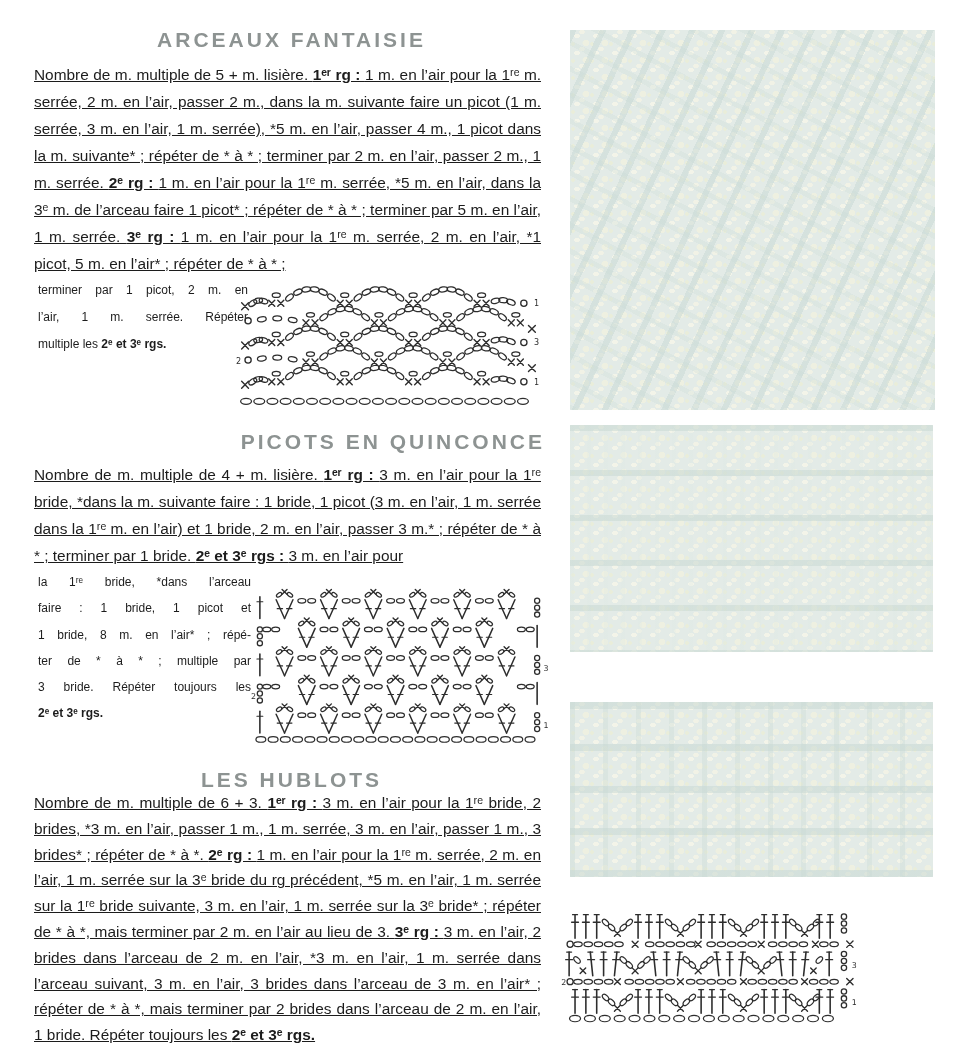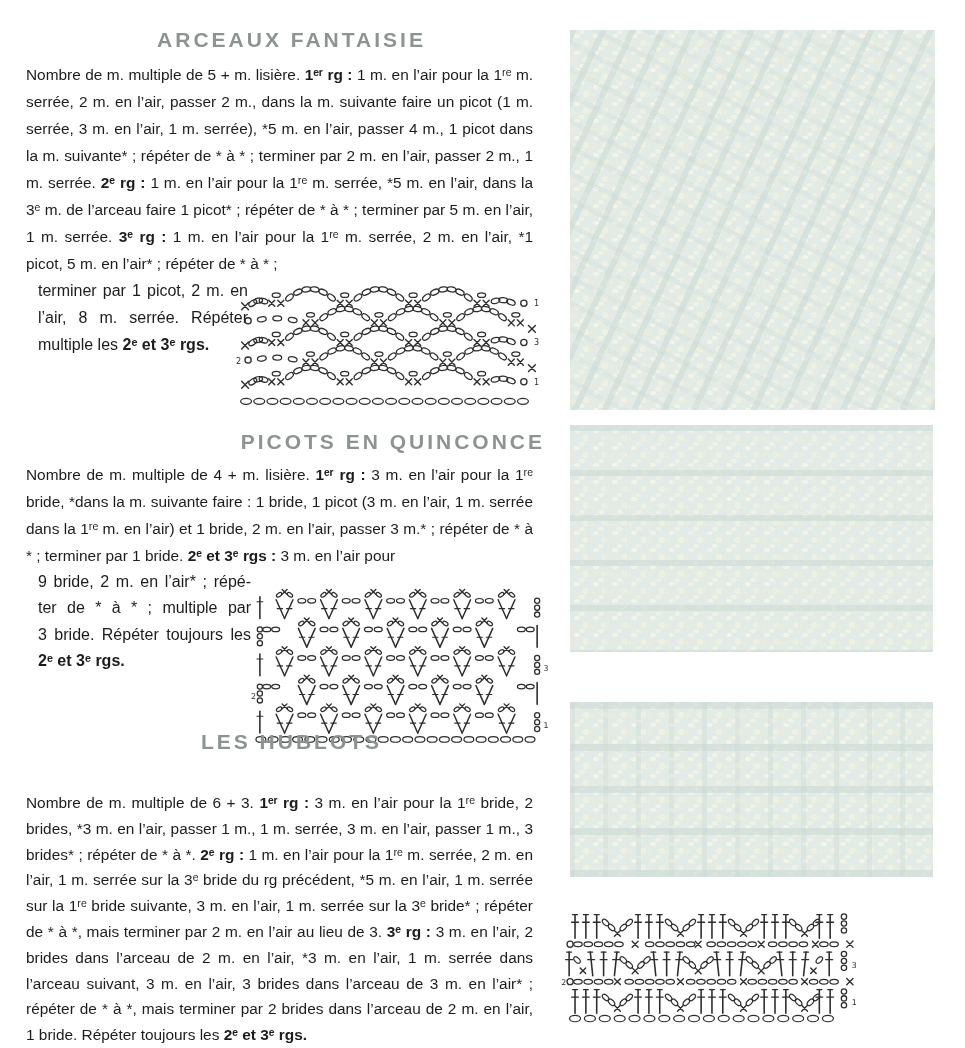--- a/index.html
+++ b/index.html
@@ -1,22 +1,22 @@
 <!DOCTYPE html>
 <html><head>
 <meta charset="utf-8">
 <style>
   html,body{margin:0;padding:0;background:#ffffff;}
   .page{position:relative;width:965px;height:1048px;background:#ffffff;overflow:hidden;
         font-family:"Liberation Sans","DejaVu Sans",sans-serif;color:#1c1c1c;}
   .title{position:absolute;left:38px;width:507px;margin:0;text-align:center;
          font-size:21px;font-weight:bold;letter-spacing:3px;color:#8d9392;}
-  .para{position:absolute;left:26px;width:507px;font-size:15.4px;line-height:27px;text-align:justify;}
+  .para{position:absolute;left:34px;width:507px;font-size:15.4px;line-height:27px;text-align:justify;text-decoration:underline;}
   .b{font-weight:bold;}
-  .narrow{position:absolute;left:38px;font-size:16px;line-height:27px;}
+  .narrow{position:absolute;left:38px;font-size:12px;line-height:27px;}
   .narrow .line{text-align:justify;text-align-last:justify;white-space:normal;}
   .narrow .line.last{text-align-last:left;}
   .photo{position:absolute;background-color:#e3ebe7;border-radius:1px;
     background-image:
       radial-gradient(ellipse 5px 4px at 7px 6px, #f3f4e9 55%, rgba(243,244,233,0) 62%),
       radial-gradient(ellipse 6px 5px at 16px 13px, #eef0e1 55%, rgba(238,240,225,0) 63%),
       radial-gradient(ellipse 4px 3px at 3px 14px, #e9edda 55%, rgba(233,237,218,0) 62%),
       radial-gradient(ellipse 5px 4px at 12px 2px, #f1f2e6 50%, rgba(241,242,230,0) 60%);
     background-size:19px 17px;}
   .photo::after{content:"";position:absolute;inset:0;}
@@ -33,21 +33,21 @@
 </style>
 </head>
 <body>
 
 <div class="page">
 
   <h2 class="title" style="top:28px;">ARCEAUX FANTAISIE</h2>
   <div class="para" style="top:61px;"><span>Nombre de m. multiple de 5 + m. lisière. </span><span class="b">1ᵉʳ rg : </span><span>1 m. en l’air pour la 1ʳᵉ m. serrée, 2 m. en l’air, passer 2 m., dans la m. suivante faire un picot (1 m. serrée, 3 m. en l’air, 1 m. serrée), *5 m. en l’air, passer 4 m., 1 picot dans la m. suivante* ; répéter de * à * ; terminer par 2 m. en l’air, passer 2 m., 1 m. serrée. </span><span class="b">2ᵉ rg : </span><span>1 m. en l’air pour la 1ʳᵉ m. serrée, *5 m. en l’air, dans la 3ᵉ m. de l’arceau faire 1 picot* ; répéter de * à * ; terminer par 5 m. en l’air, 1 m. serrée. </span><span class="b">3ᵉ rg : </span><span>1 m. en l’air pour la 1ʳᵉ m. serrée, 2 m. en l’air, *1 picot, 5 m. en l’air* ; répéter de * à * ;</span></div>
   <div class="narrow" style="top:277px;width:210px;">
       <div class="line"><span>terminer par 1 picot, 2 m. en</span></div>
-      <div class="line"><span>l’air, 8 m. serrée. Répéter</span></div>
+      <div class="line"><span>l’air, 1 m. serrée. Répéter</span></div>
       <div class="line last"><span>multiple les </span><span class="b">2ᵉ et 3ᵉ rgs.</span></div>
     </div>
   <svg class="diag" style="left:236px;top:281px;" width="310" height="128" viewBox="0 0 308 127">
       <ellipse cx="10" cy="119.5" rx="5.4" ry="3" fill="none" stroke="#2d2d2d" stroke-width="1.25" transform="rotate(0 10 119.5)"></ellipse>
       <ellipse cx="23.1" cy="119.5" rx="5.4" ry="3" fill="none" stroke="#2d2d2d" stroke-width="1.25" transform="rotate(0 23.1 119.5)"></ellipse>
       <ellipse cx="36.2" cy="119.5" rx="5.4" ry="3" fill="none" stroke="#2d2d2d" stroke-width="1.25" transform="rotate(0 36.2 119.5)"></ellipse>
       <ellipse cx="49.3" cy="119.5" rx="5.4" ry="3" fill="none" stroke="#2d2d2d" stroke-width="1.25" transform="rotate(0 49.3 119.5)"></ellipse>
       <ellipse cx="62.4" cy="119.5" rx="5.4" ry="3" fill="none" stroke="#2d2d2d" stroke-width="1.25" transform="rotate(0 62.4 119.5)"></ellipse>
       <ellipse cx="75.5" cy="119.5" rx="5.4" ry="3" fill="none" stroke="#2d2d2d" stroke-width="1.25" transform="rotate(0 75.5 119.5)"></ellipse>
       <ellipse cx="88.6" cy="119.5" rx="5.4" ry="3" fill="none" stroke="#2d2d2d" stroke-width="1.25" transform="rotate(0 88.6 119.5)"></ellipse>
@@ -253,21 +253,23 @@
       <ellipse cx="265.5" cy="19" rx="4.4" ry="2.5" fill="none" stroke="#2d2d2d" stroke-width="1.25" transform="rotate(4.969740728110304 265.5 19)"></ellipse>
       <ellipse cx="273.1666666666667" cy="21" rx="4.4" ry="2.5" fill="none" stroke="#2d2d2d" stroke-width="1.25" transform="rotate(23.498565675952104 273.1666666666667 21)"></ellipse>
       <circle cx="286" cy="22" r="3.1" fill="none" stroke="#2d2d2d" stroke-width="1.3"></circle>
       <text x="296" y="25" font-size="8" fill="#2d2d2d" font-family="&quot;DejaVu Sans&quot;,sans-serif">1</text>
     </svg>
   <div class="photo p1" style="left:570px;top:30px;width:365px;height:380px;"></div>
 
   <h2 class="title" style="top:430px;text-align:right;">PICOTS EN QUINCONCE</h2>
   <div class="para" style="top:461px;"><span>Nombre de m. multiple de 4 + m. lisière. </span><span class="b">1ᵉʳ rg : </span><span>3 m. en l’air pour la 1ʳᵉ bride, *dans la m. suivante faire : 1 bride, 1 picot (3 m. en l’air, 1 m. serrée dans la 1ʳᵉ m. en l’air) et 1 bride, 2 m. en l’air, passer 3 m.* ; répéter de * à * ; terminer par 1 bride. </span><span class="b">2ᵉ et 3ᵉ rgs : </span><span>3 m. en l’air pour</span></div>
   <div class="narrow" style="top:569px;width:213px;line-height:26.3px;">
-      <div class="line"><span>9 bride, 2 m. en l’air* ; répé-</span></div>
+      <div class="line"><span>la 1ʳᵉ bride, *dans l’arceau</span></div>
+      <div class="line"><span>faire : 1 bride, 1 picot et</span></div>
+      <div class="line"><span>1 bride, 8 m. en l’air* ; répé-</span></div>
       <div class="line"><span>ter de * à * ; multiple par</span></div>
       <div class="line"><span>3 bride. Répéter toujours les</span></div>
       <div class="line last"><span class="b">2ᵉ et 3ᵉ rgs.</span></div>
     </div>
   <svg class="diag" style="left:251px;top:568px;" width="296" height="179" viewBox="0 0 300 181">
       <ellipse cx="10" cy="173.5" rx="5" ry="2.9" fill="none" stroke="#2d2d2d" stroke-width="1.25" transform="rotate(0 10 173.5)"></ellipse>
       <ellipse cx="22.4" cy="173.5" rx="5" ry="2.9" fill="none" stroke="#2d2d2d" stroke-width="1.25" transform="rotate(0 22.4 173.5)"></ellipse>
       <ellipse cx="34.8" cy="173.5" rx="5" ry="2.9" fill="none" stroke="#2d2d2d" stroke-width="1.25" transform="rotate(0 34.8 173.5)"></ellipse>
       <ellipse cx="47.2" cy="173.5" rx="5" ry="2.9" fill="none" stroke="#2d2d2d" stroke-width="1.25" transform="rotate(0 47.2 173.5)"></ellipse>
       <ellipse cx="59.6" cy="173.5" rx="5" ry="2.9" fill="none" stroke="#2d2d2d" stroke-width="1.25" transform="rotate(0 59.6 173.5)"></ellipse>
@@ -561,21 +563,21 @@
       <ellipse cx="231.5" cy="33" rx="4" ry="2.3" fill="none" stroke="#2d2d2d" stroke-width="1.25" transform="rotate(0 231.5 33)"></ellipse>
       <ellipse cx="241.5" cy="33" rx="4" ry="2.3" fill="none" stroke="#2d2d2d" stroke-width="1.25" transform="rotate(0 241.5 33)"></ellipse>
       <path d="M9 51L9 29" stroke="#2d2d2d" stroke-width="1.6" stroke-linecap="round" fill="none"></path>
       <path d="M6 34L12 34" stroke="#2d2d2d" stroke-width="1.1" stroke-linecap="round" fill="none"></path>
       <circle cx="290" cy="33" r="2.6" fill="none" stroke="#2d2d2d" stroke-width="1.3"></circle>
       <circle cx="290" cy="40" r="2.6" fill="none" stroke="#2d2d2d" stroke-width="1.3"></circle>
       <circle cx="290" cy="47" r="2.6" fill="none" stroke="#2d2d2d" stroke-width="1.3"></circle>
     </svg>
   <div class="photo p2" style="left:570px;top:425px;width:363px;height:227px;"></div>
 
-  <h2 class="title" style="top:730px;">LES HUBLOTS</h2>
+  <h2 class="title" style="top:768px;">LES HUBLOTS</h2>
   <div class="para" style="top:790px;line-height:25.8px;"><span>Nombre de m. multiple de 6 + 3. </span><span class="b">1ᵉʳ rg : </span><span>3 m. en l’air pour la 1ʳᵉ bride, 2 brides, *3 m. en l’air, passer 1 m., 1 m. serrée, 3 m. en l’air, passer 1 m., 3 brides* ; répéter de * à *. </span><span class="b">2ᵉ rg : </span><span>1 m. en l’air pour la 1ʳᵉ m. serrée, 2 m. en l’air, 1 m. serrée sur la 3ᵉ bride du rg précédent, *5 m. en l’air, 1 m. serrée sur la 1ʳᵉ bride suivante, 3 m. en l’air, 1 m. serrée sur la 3ᵉ bride* ; répéter de * à *, mais terminer par 2 m. en l’air au lieu de 3. </span><span class="b">3ᵉ rg : </span><span>3 m. en l’air, 2 brides dans l’arceau de 2 m. en l’air, *3 m. en l’air, 1 m. serrée dans l’arceau suivant, 3 m. en l’air, 3 brides dans l’arceau de 3 m. en l’air* ; répéter de * à *, mais terminer par 2 brides dans l’arceau de 2 m. en l’air, 1 bride. Répéter toujours les </span><span class="b">2ᵉ et 3ᵉ rgs.</span></div>
   <div class="photo p3" style="left:570px;top:702px;width:363px;height:175px;"></div>
   <svg class="diag" style="left:561px;top:893px;" width="296" height="132" viewBox="0 0 300 134">
       <ellipse cx="14" cy="127.5" rx="5.6" ry="3.2" fill="none" stroke="#2d2d2d" stroke-width="1.25" transform="rotate(0 14 127.5)"></ellipse>
       <ellipse cx="29.1" cy="127.5" rx="5.6" ry="3.2" fill="none" stroke="#2d2d2d" stroke-width="1.25" transform="rotate(0 29.1 127.5)"></ellipse>
       <ellipse cx="44.2" cy="127.5" rx="5.6" ry="3.2" fill="none" stroke="#2d2d2d" stroke-width="1.25" transform="rotate(0 44.2 127.5)"></ellipse>
       <ellipse cx="59.3" cy="127.5" rx="5.6" ry="3.2" fill="none" stroke="#2d2d2d" stroke-width="1.25" transform="rotate(0 59.3 127.5)"></ellipse>
       <ellipse cx="74.4" cy="127.5" rx="5.6" ry="3.2" fill="none" stroke="#2d2d2d" stroke-width="1.25" transform="rotate(0 74.4 127.5)"></ellipse>
       <ellipse cx="89.5" cy="127.5" rx="5.6" ry="3.2" fill="none" stroke="#2d2d2d" stroke-width="1.25" transform="rotate(0 89.5 127.5)"></ellipse>
       <ellipse cx="104.6" cy="127.5" rx="5.6" ry="3.2" fill="none" stroke="#2d2d2d" stroke-width="1.25" transform="rotate(0 104.6 127.5)"></ellipse>

